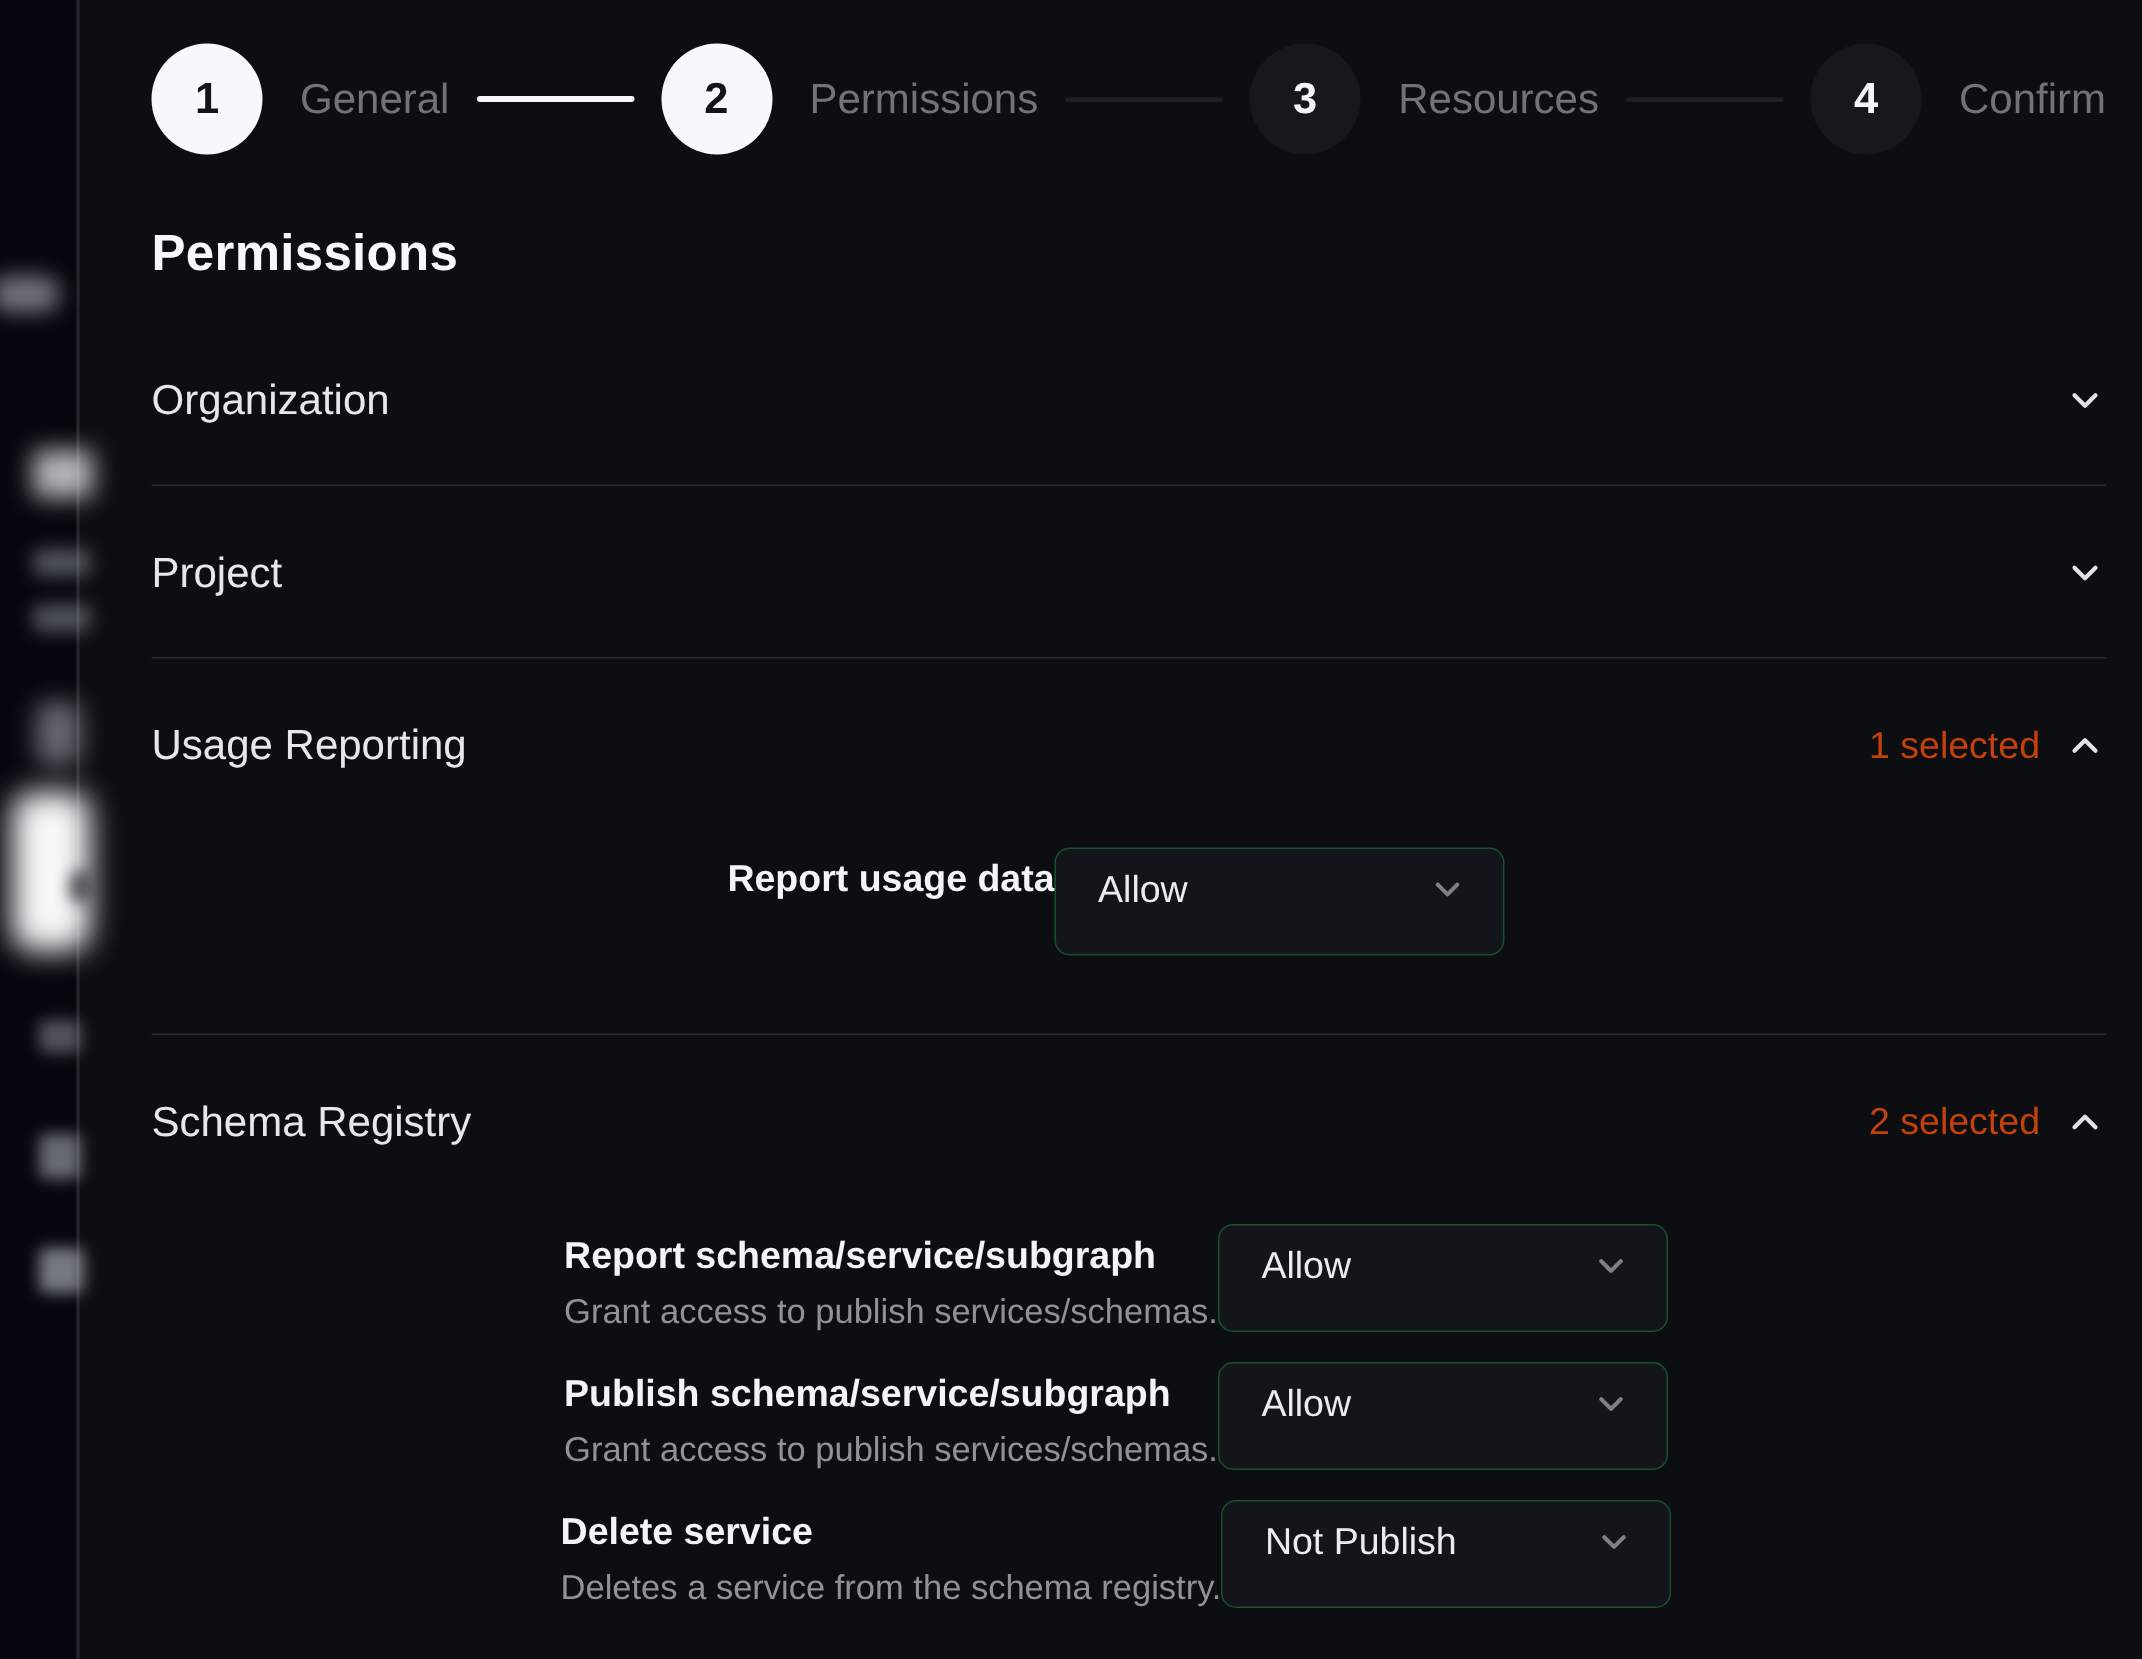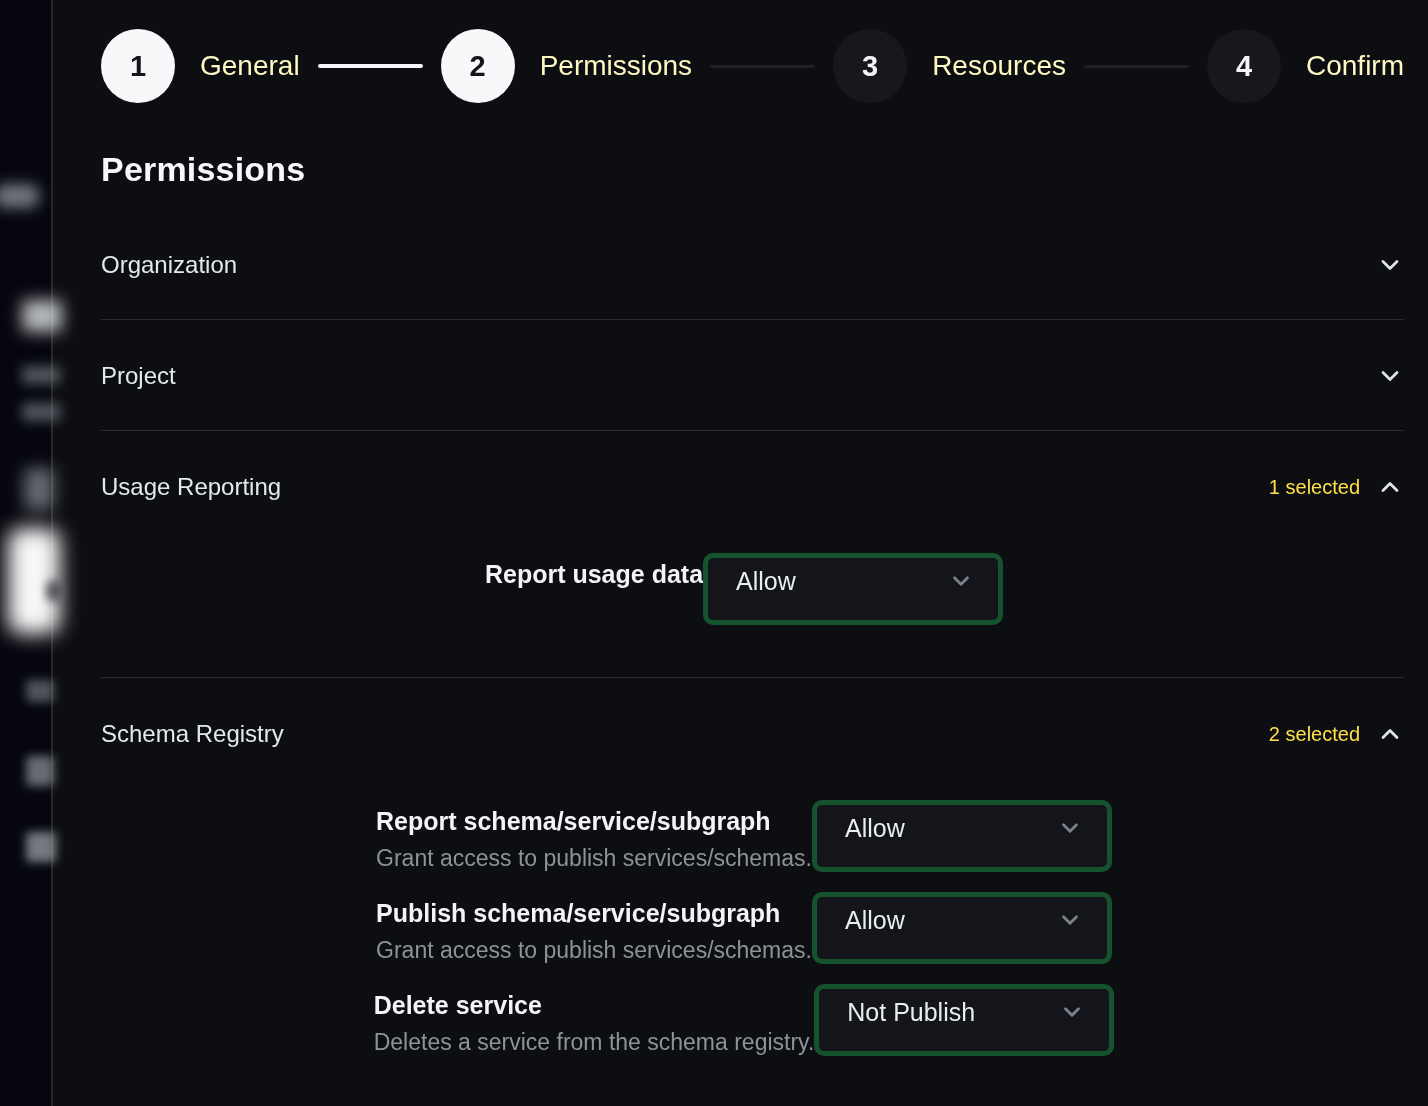--- a/index.html
+++ b/index.html
@@ -34,21 +34,21 @@
   
   .stepper { display: flex; align-items: center; height: 78px; }
   .step { display: flex; align-items: center; flex: 0 0 auto; }
   .step-circle {
     width: 74px; height: 74px; border-radius: 50%;
     display: flex; align-items: center; justify-content: center;
     font-size: 29px; font-weight: 600;
   }
   .step--done .step-circle { background: #f6f8fa; color: #14151a; }
   .step--todo .step-circle { background: #17181e; color: #f3f5f8; }
-  .step-label { margin-left: 25px; font-size: 28px; color: #fef9c3; font-weight: 400; }
+  .step-label { margin-left: 25px; font-size: 28px; color: #737373; font-weight: 400; }
   .connector { flex: 1 1 auto; margin: 0 18px; border-radius: 2px; }
   .connector--done { background: #f6f8fa; height: 4px; }
   .connector--todo { background: #1f2026; height: 3px; }
 
   
   .page-title {
     margin: 44px 0 0 0;
     font-size: 34px; line-height: 40px; font-weight: 700;
     color: #f6f8fa; letter-spacing: 0.2px;
   }
@@ -56,39 +56,39 @@
   
   .sections { margin-top: 20px; }
   .section { border-bottom: 1px solid #2a2b31; }
   .section:last-child { border-bottom: none; }
   .section-header {
     display: flex; align-items: center; justify-content: space-between;
     padding: 42px 0 40px 0;
     cursor: pointer;
   }
   .section--expanded .section-header { padding-bottom: 0; }
-  .section-title { font-size: 24px; color: #e4e8ed; font-weight: 400; }
+  .section-title { font-size: 28px; color: #e4e8ed; font-weight: 400; }
   .section-meta { display: flex; align-items: center; gap: 16px; }
-  .selected-count { font-size: 20px; color: #fde047; }
+  .selected-count { font-size: 25px; color: #c2410c; }
   .chev { display: inline-flex; color: #dfe3e9; }
 
   .perm-rows {
     margin-top: 52px; padding-bottom: 52px;
     display: flex; flex-direction: column; gap: 20px;
   }
   .section:last-child .perm-rows { padding-bottom: 28px; }
   .perm-row { display: flex; justify-content: center; align-items: flex-start; }
   .perm-text { padding-top: 6px; }
   .perm-title { font-size: 25px; line-height: 30px; font-weight: 700; color: #f2f4f8; }
   .perm-desc { margin-top: 8px; font-size: 23px; line-height: 28px; color: #8e9299; }
 
   .select {
     width: 300px; height: 72px; margin-right: 17px; flex: 0 0 auto;
     background: #14151a;
-    border: 5px solid #14532d;
+    border: 1px solid #14532d;
     border-radius: 10px;
     display: flex; align-items: center; justify-content: space-between;
     padding: 0 24px 16px 28px;
     cursor: pointer;
   }
   .select-value { font-size: 25px; color: #e9ecf1; }
   .select .chev { color: #7c8088; }
 </style>
 </head>
 <body>

